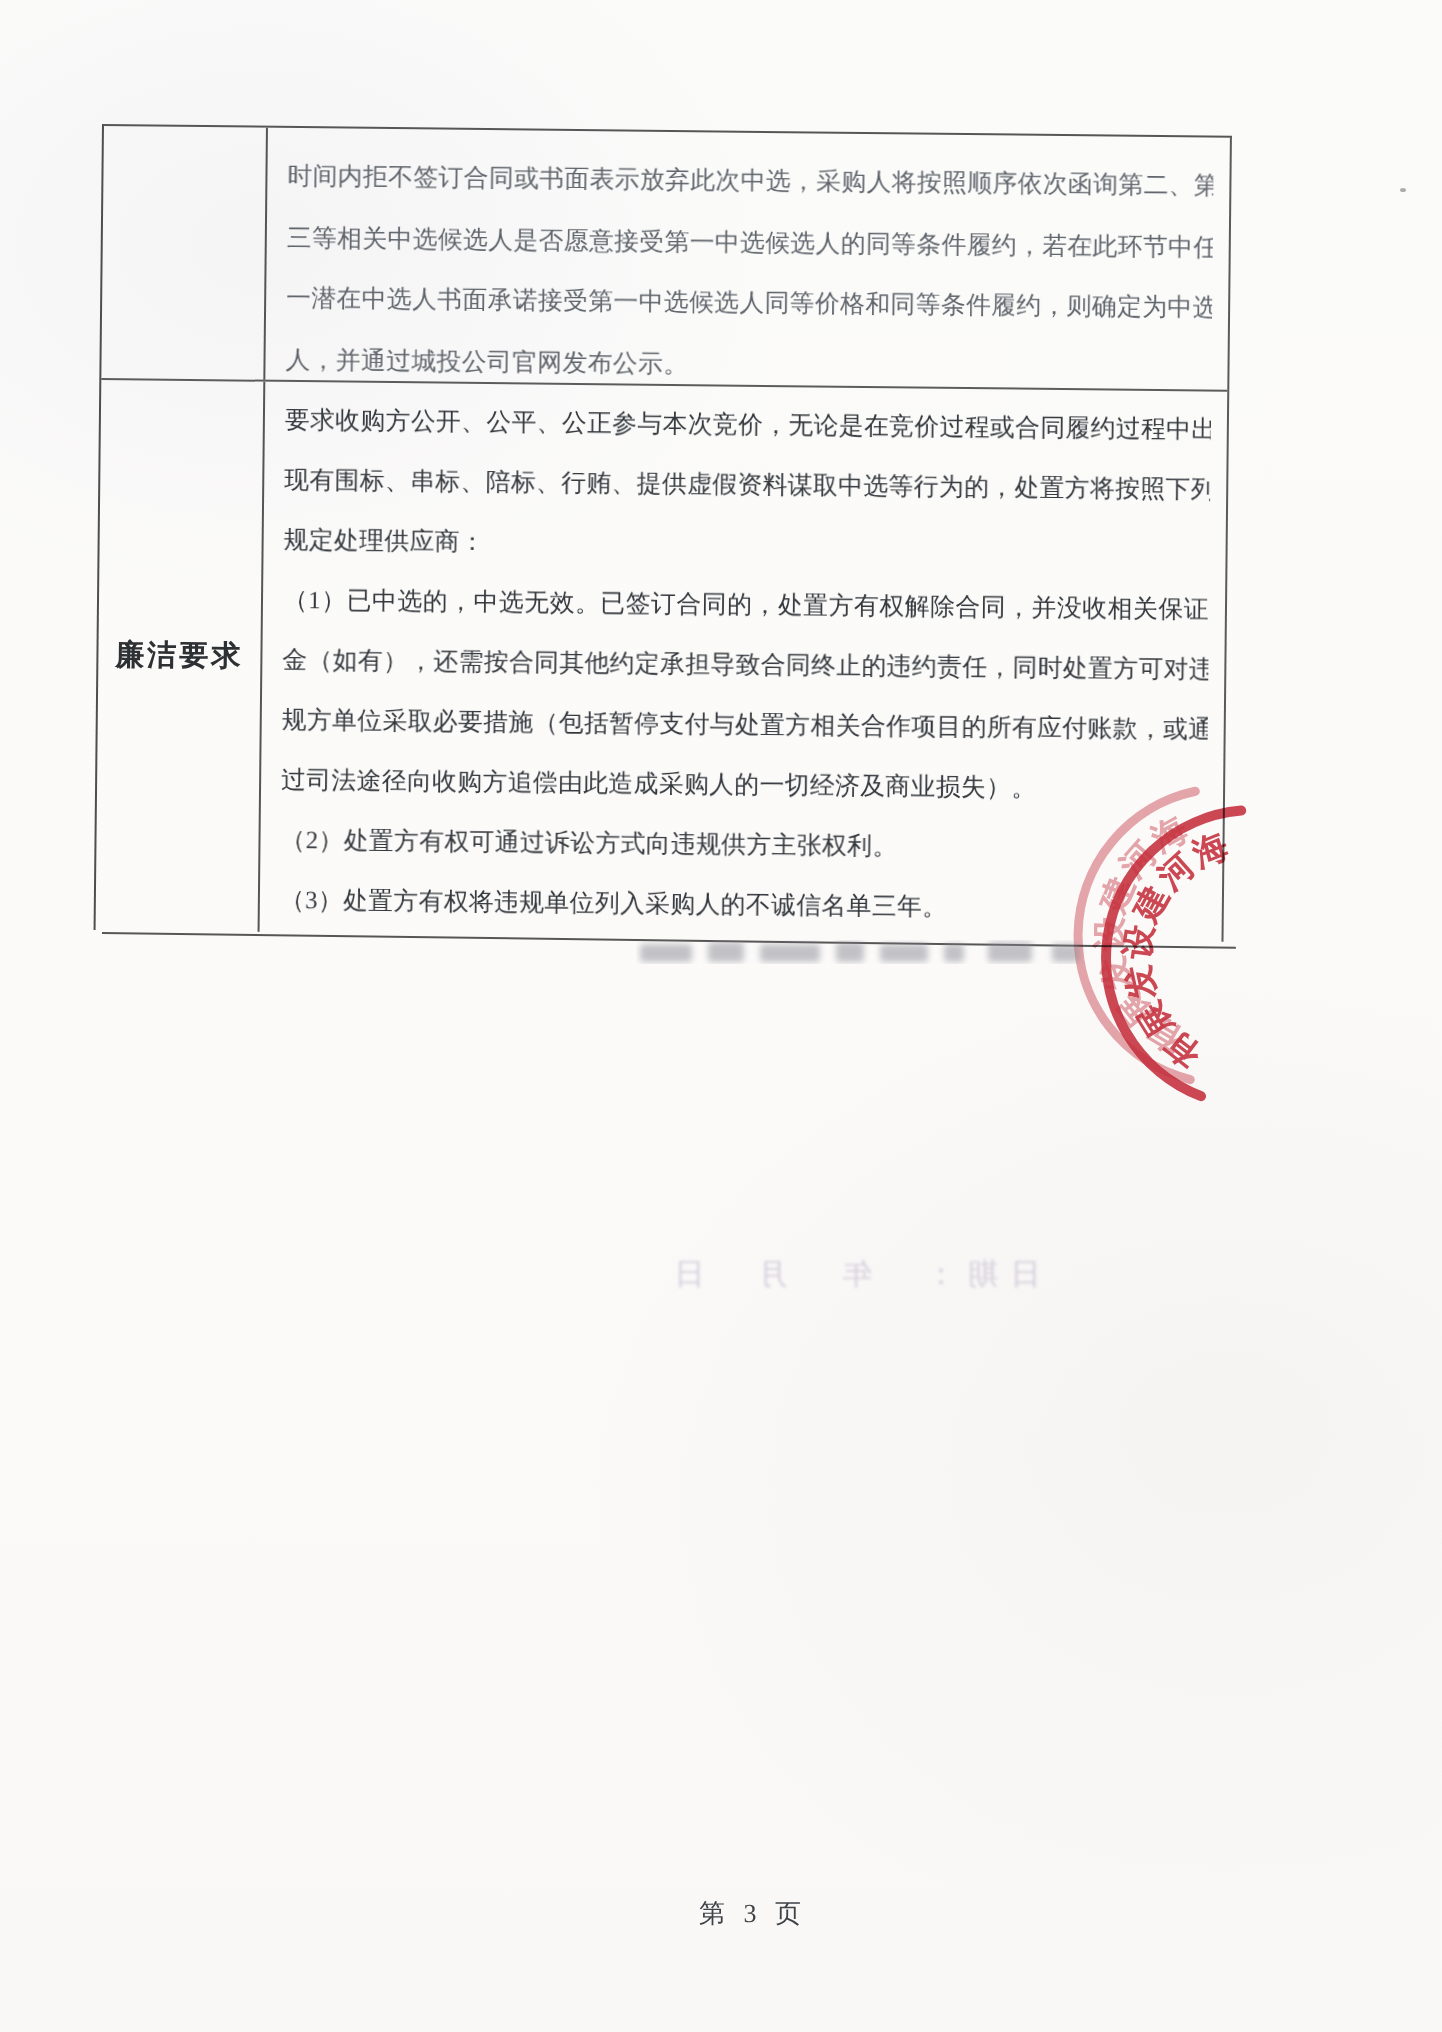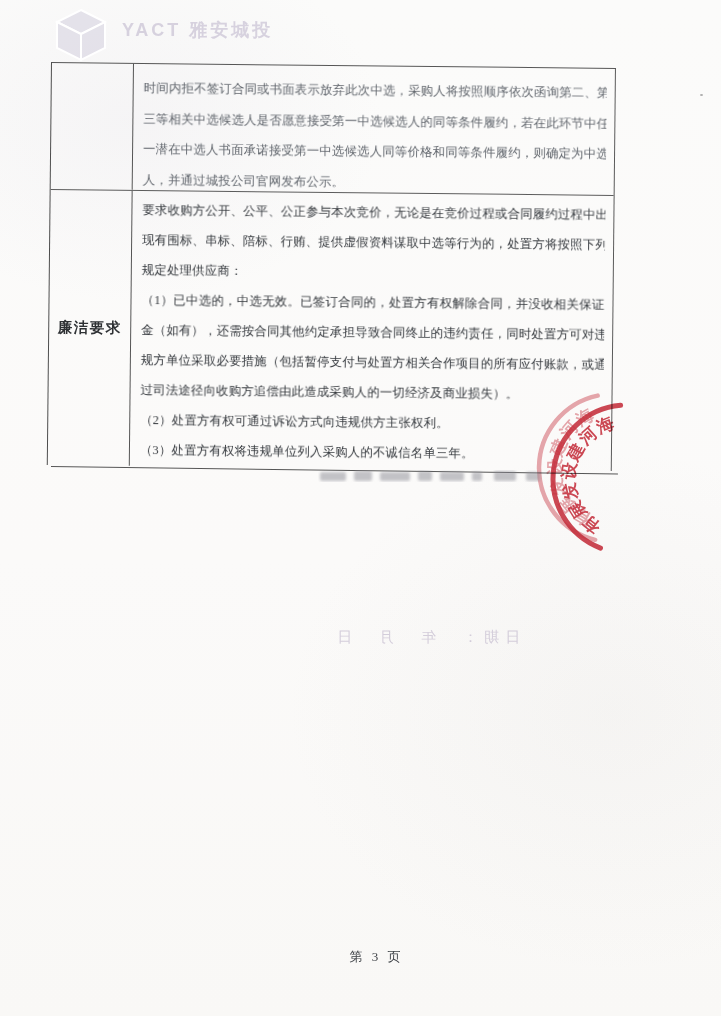--- a/index.html
+++ b/index.html
@@ -69,30 +69,20 @@
   }
   .speck{position:absolute;border-radius:50%;background:#6d6d6d;}
   .speck1{left:700px;top:94px;width:3px;height:2px;opacity:.55;}
   .speck2{left:544px;top:120px;width:2px;height:2px;opacity:.25;}
 </style>
 </head>
 <body>
 
 <div class="page">
 
-  <div class="wm">
-    <svg class="wm-cube" width="58" height="54" viewBox="0 0 58 54">
-      <g stroke="#ffffff" stroke-width="2" fill="rgba(211,208,223,0.55)">
-        <polygon points="29,2 53,14 29,26 5,14"></polygon>
-        <polygon points="53,14 53,40 29,52 29,26"></polygon>
-        <polygon points="5,14 29,26 29,52 5,40"></polygon>
-      </g>
-    </svg>
-    <div class="wm-text">YACT 雅安城投</div>
-  </div>
 
   <div class="doc-table">
     <div class="t-row t-row1">
       <div class="cell-label"></div>
       <div class="cell-content">
         <div class="tline">时间内拒不签订合同或书面表示放弃此次中选，采购人将按照顺序依次函询第二、第</div>
         <div class="tline">三等相关中选候选人是否愿意接受第一中选候选人的同等条件履约，若在此环节中任</div>
         <div class="tline">一潜在中选人书面承诺接受第一中选候选人同等价格和同等条件履约，则确定为中选</div>
         <div class="tline end">人，并通过城投公司官网发布公示。</div>
       </div>

